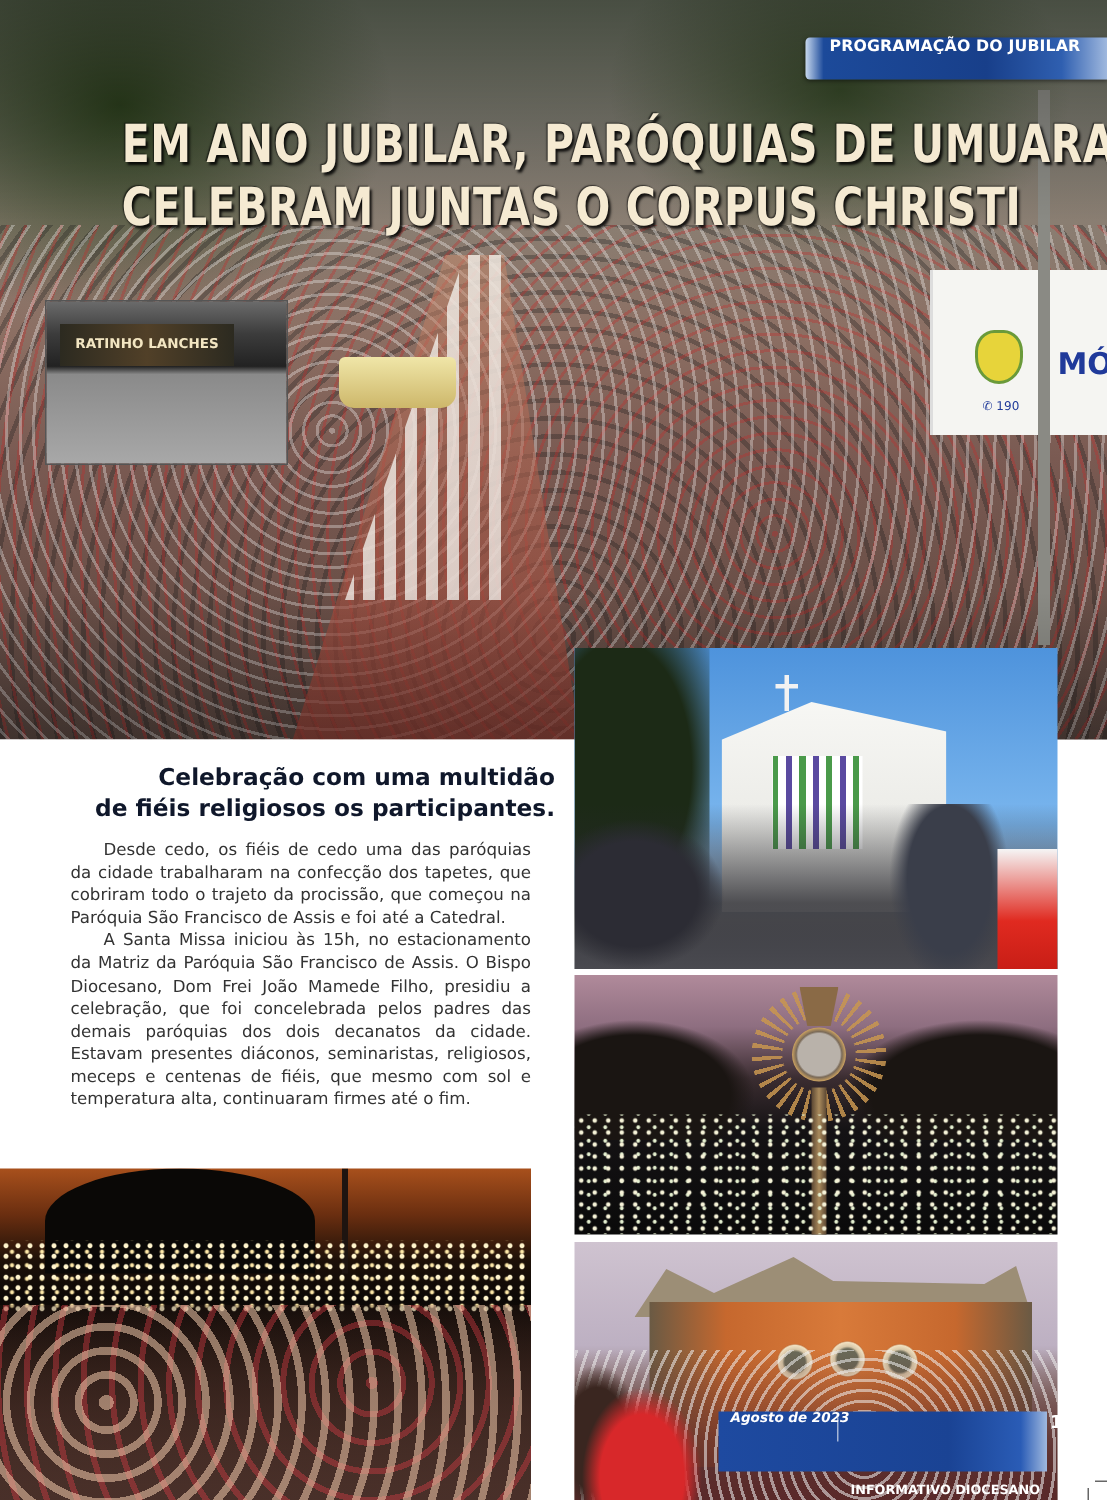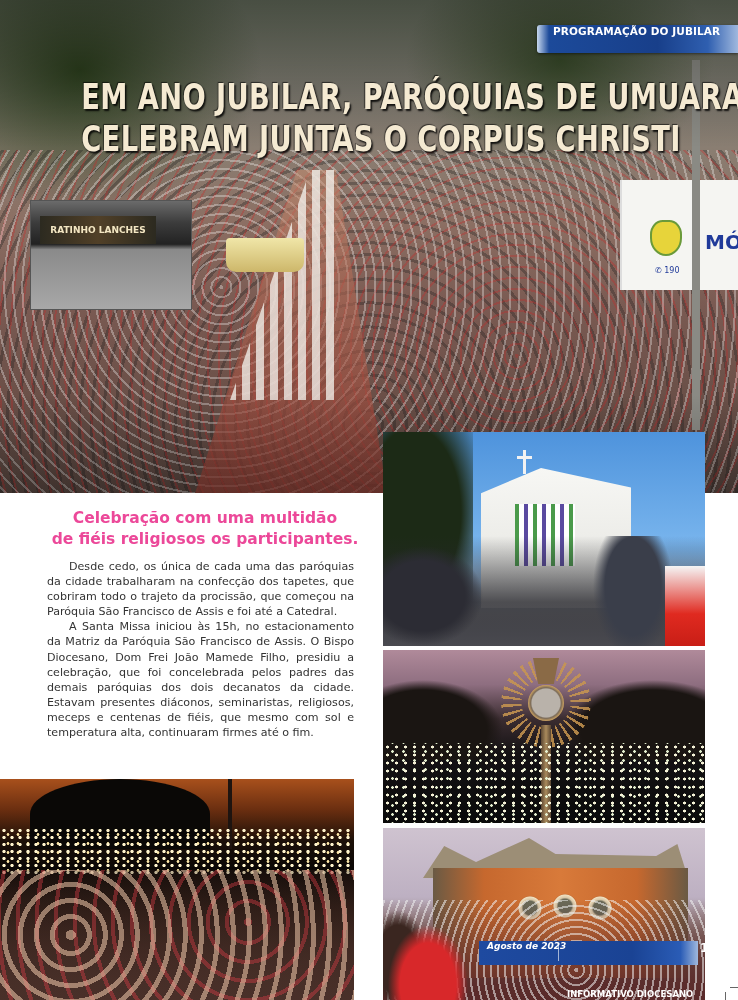--- a/index.html
+++ b/index.html
@@ -88,22 +88,22 @@
     transform: scaleX(0.78); transform-origin: center top;
     text-shadow: 2px 2px 2px rgba(0,0,0,0.85), -1px -1px 1px rgba(0,0,0,0.6);
   }
   .headline div { white-space: nowrap; }
 
   
   .article {
     position: absolute; left: 0; top: 493px; width: 383px; height: 286px; background: #ffffff;
   }
   .subtitle {
-    position: absolute; left: 40px; top: 15px; width: 330px; text-align: center;
-    font: bold 15.5px "DejaVu Sans", sans-serif; line-height: 21px; color: #ec4899;
+    position: absolute; left: 40px; top: 15px; width: 330px; text-align: right;
+    font: bold 15.5px "DejaVu Sans", sans-serif; line-height: 21px; color: #0f172a;
   }
   .body-text {
     position: absolute; left: 47px; top: 66px; width: 307px;
     font: 11.1px "DejaVu Sans", sans-serif; line-height: 15.1px; color: #333;
     text-align: justify;
   }
   .body-text p { text-indent: 22px; margin: 0; }
 
   
   .photo { position: absolute; overflow: hidden; }
@@ -213,21 +213,21 @@
     position: absolute; left: 0; right: 0; bottom: 0; height: 130px;
     background:
       repeating-radial-gradient(circle at 20% 50%, rgba(240,200,170,0.55) 0 5px, rgba(0,0,0,0) 5px 16px),
       repeating-radial-gradient(circle at 70% 40%, rgba(220,60,70,0.4) 0 4px, rgba(0,0,0,0) 4px 19px),
       linear-gradient(180deg, rgba(40,24,18,0.3) 0%, rgba(70,46,40,0.85) 100%);
   }
   .photo-crowd-lights .pole { position: absolute; left: 228px; top: 0; width: 4px; height: 70px; background: #1e1410; }
 
   
   .footer-bar {
-    position: absolute; left: 479px; top: 941px; width: 219px; height: 24px;
+    position: absolute; left: 479px; top: 941px; width: 219px; height: 40px;
     background: linear-gradient(90deg, #1e4aa0 0%, #1a4394 70%, #2a5cb6 92%, #9fb8de 100%);
     color: #ffffff;
     text-decoration: underline;
   }
   .footer-date {
     position: absolute; left: 8px; top: 0; line-height: 24px;
     font: italic bold 9px "DejaVu Sans", sans-serif;
   }
   .footer-sep { position: absolute; left: 79px; top: 4px; width: 1px; height: 16px; background: rgba(255,255,255,0.6); }
   .footer-pub {
@@ -271,21 +271,21 @@
   <div>EM ANO JUBILAR, PARÓQUIAS DE UMUARAMA</div>
   <div>CELEBRAM JUNTAS O CORPUS CHRISTI</div>
 </div>
 
 <div class="article">
   <div class="subtitle">
     <div>Celebração com uma multidão</div>
     <div>de fiéis religiosos os participantes.</div>
   </div>
   <div class="body-text">
-    <p>Desde cedo, os única de cada uma das paróquias da cidade trabalharam na confecção dos tapetes, que cobriram todo o trajeto da procissão, que começou na Paróquia São Francisco de Assis e foi até a Catedral.</p>
+    <p>Desde cedo, os fiéis de cedo uma das paróquias da cidade trabalharam na confecção dos tapetes, que cobriram todo o trajeto da procissão, que começou na Paróquia São Francisco de Assis e foi até a Catedral.</p>
     <p>A Santa Missa iniciou às 15h, no estacionamento da Matriz da Paróquia São Francisco de Assis. O Bispo Diocesano, Dom Frei João Mamede Filho, presidiu a celebração, que foi concelebrada pelos padres das demais paróquias dos dois decanatos da cidade. Estavam presentes diáconos, seminaristas, religiosos, meceps e centenas de fiéis, que mesmo com sol e temperatura alta, continuaram firmes até o fim.</p>
   </div>
 </div>
 
 <div class="photo photo-church">
   <div class="tree"></div>
   <div class="building"></div>
   <div class="stained"></div>
   <div class="cross-v"></div>
   <div class="cross-h"></div>

